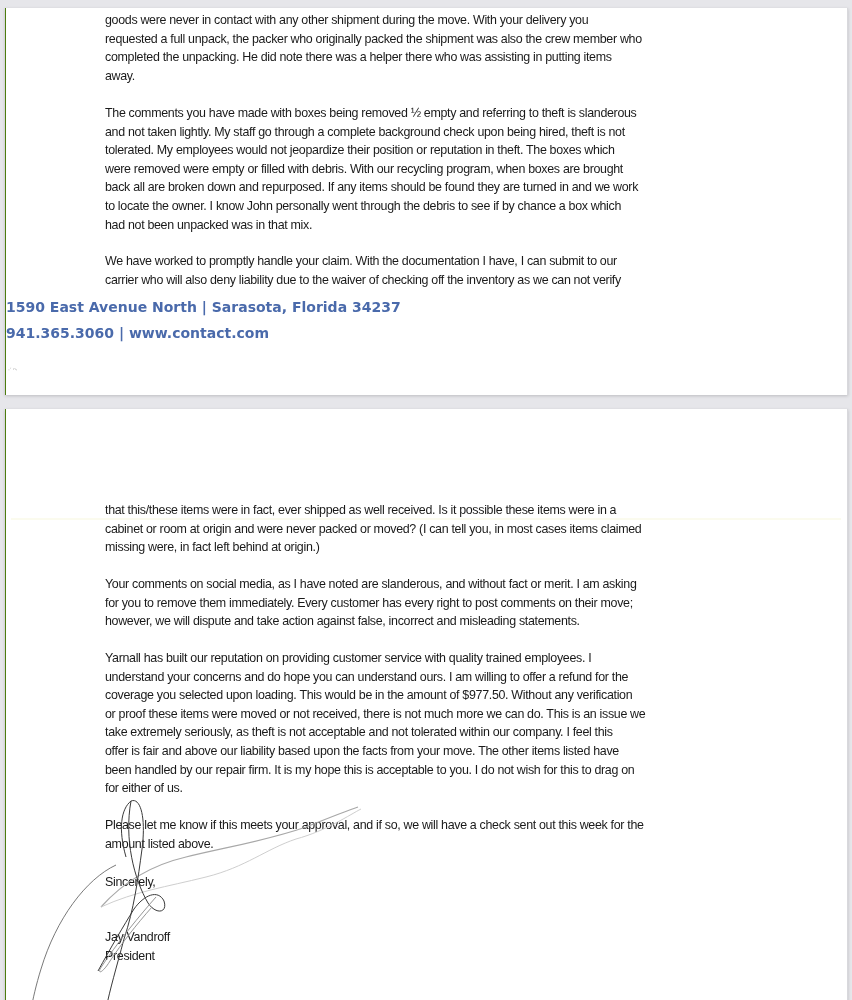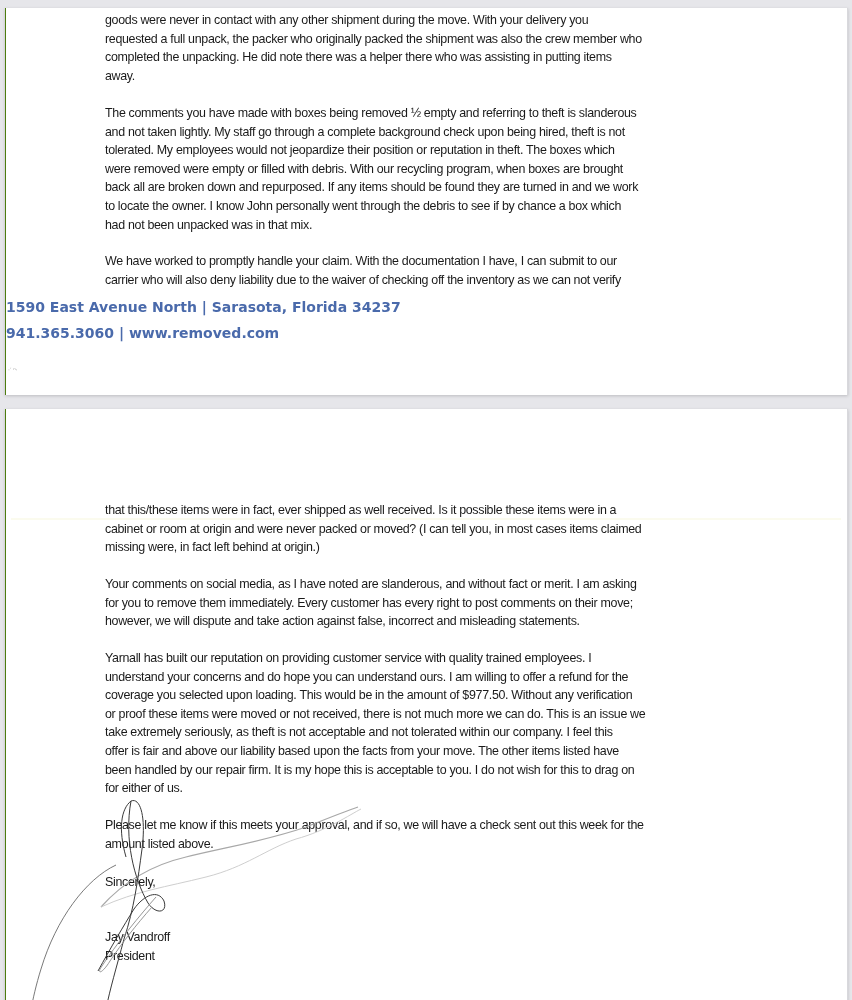--- a/index.html
+++ b/index.html
@@ -78,21 +78,21 @@
     <span class="ln">to locate the owner.  I know John personally went through the debris to see if by chance a box which</span>
     <span class="ln">had not been unpacked was in that mix.</span>
   </div>
 
   <div class="para" style="top:244px;">
     <span class="ln">We have worked to promptly handle your claim.  With the documentation I have, I can submit to our</span>
     <span class="ln">carrier who will also deny liability due to the waiver of checking off the inventory as we can not verify</span>
   </div>
 
   <div class="footer" style="top:291px;">1590 East Avenue North | Sarasota, Florida 34237</div>
-  <div class="footer" style="top:317px;">941.365.3060 | www.removed.com</div>
+  <div class="footer" style="top:317px;">941.365.3060 | www.contact.com</div>
 
   <div class="scan-marks" style="top:326px;">·</div>
   <div class="scan-marks" style="top:358px;">·′ ⁿ·</div>
 </div>
 
 <div class="page" id="page2">
   <div class="faint-line"></div>
 
   <div class="para" style="top:92px;">
     <span class="ln">that this/these items were in fact, ever shipped as well received.  Is it possible these items were in a</span>

